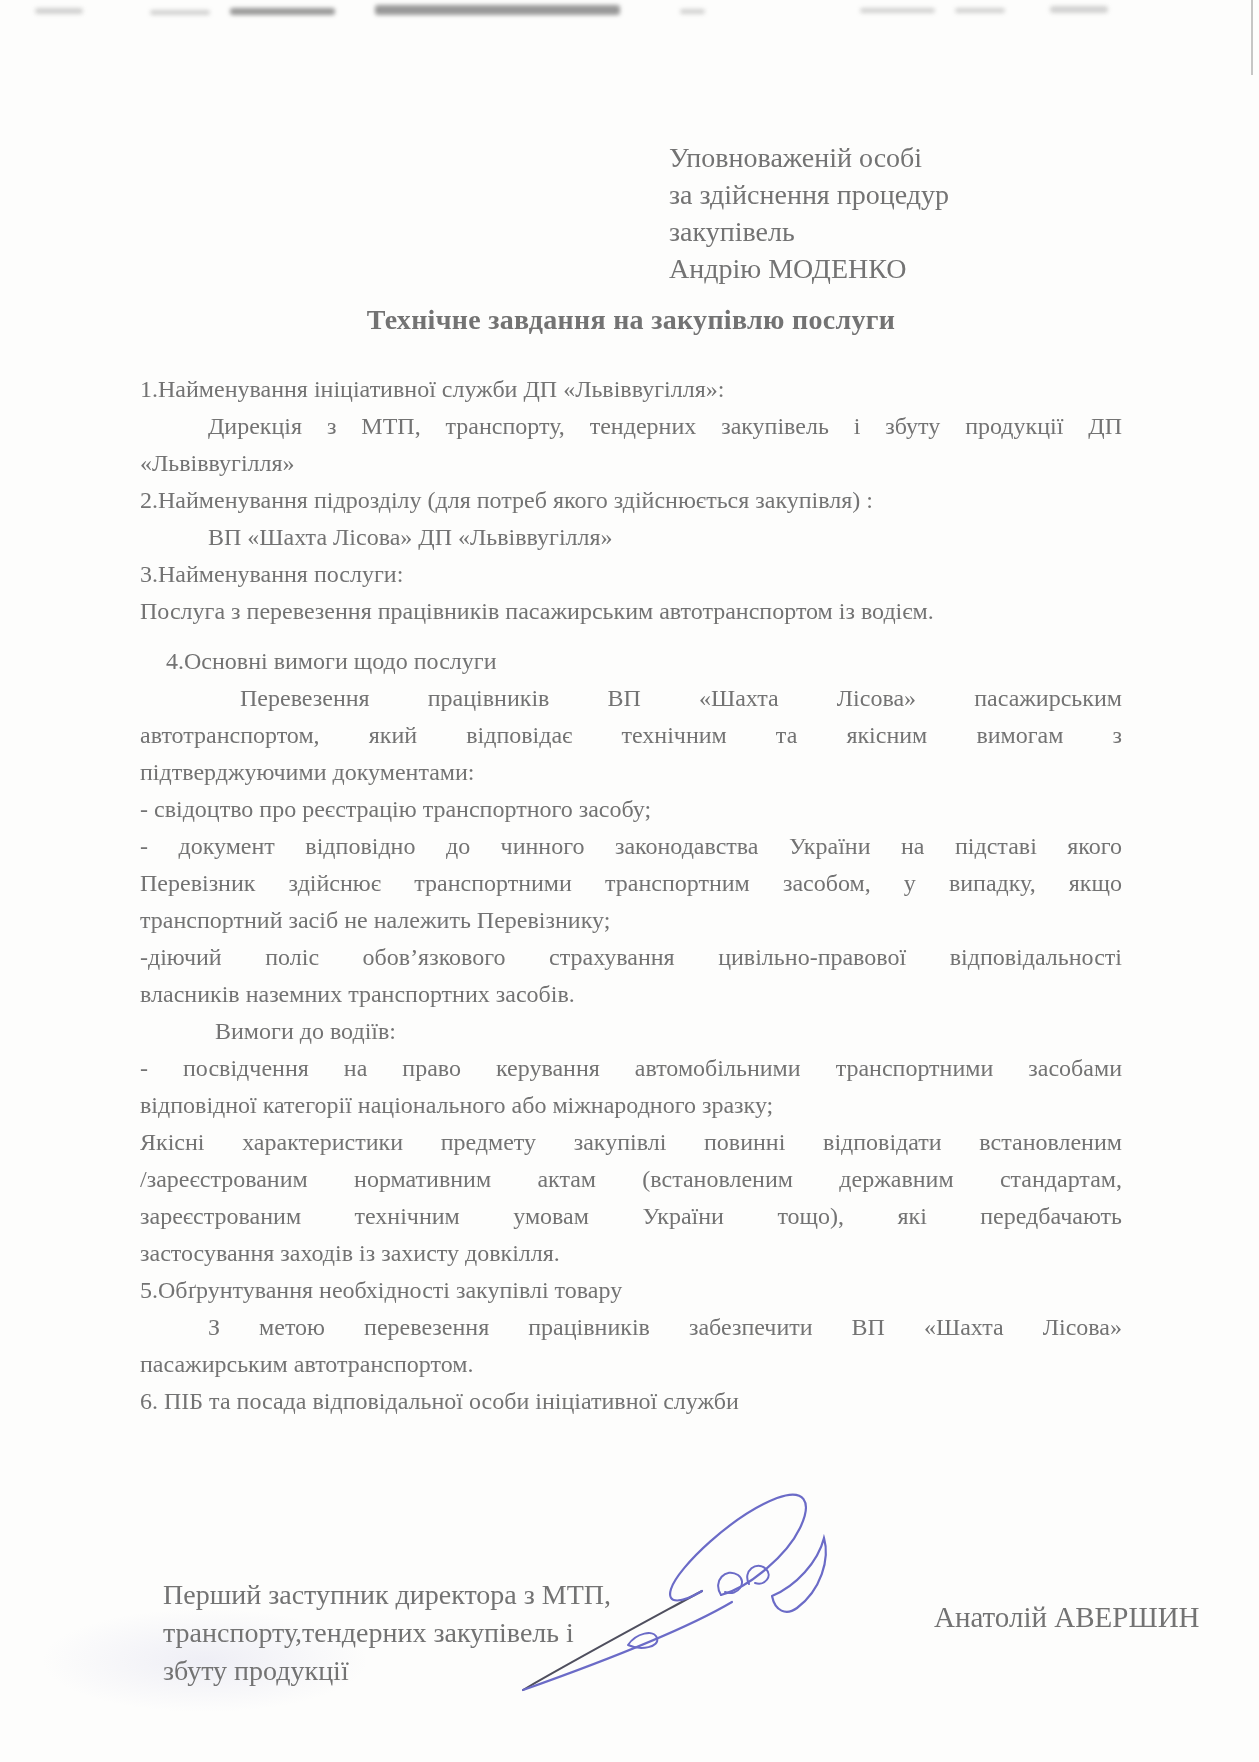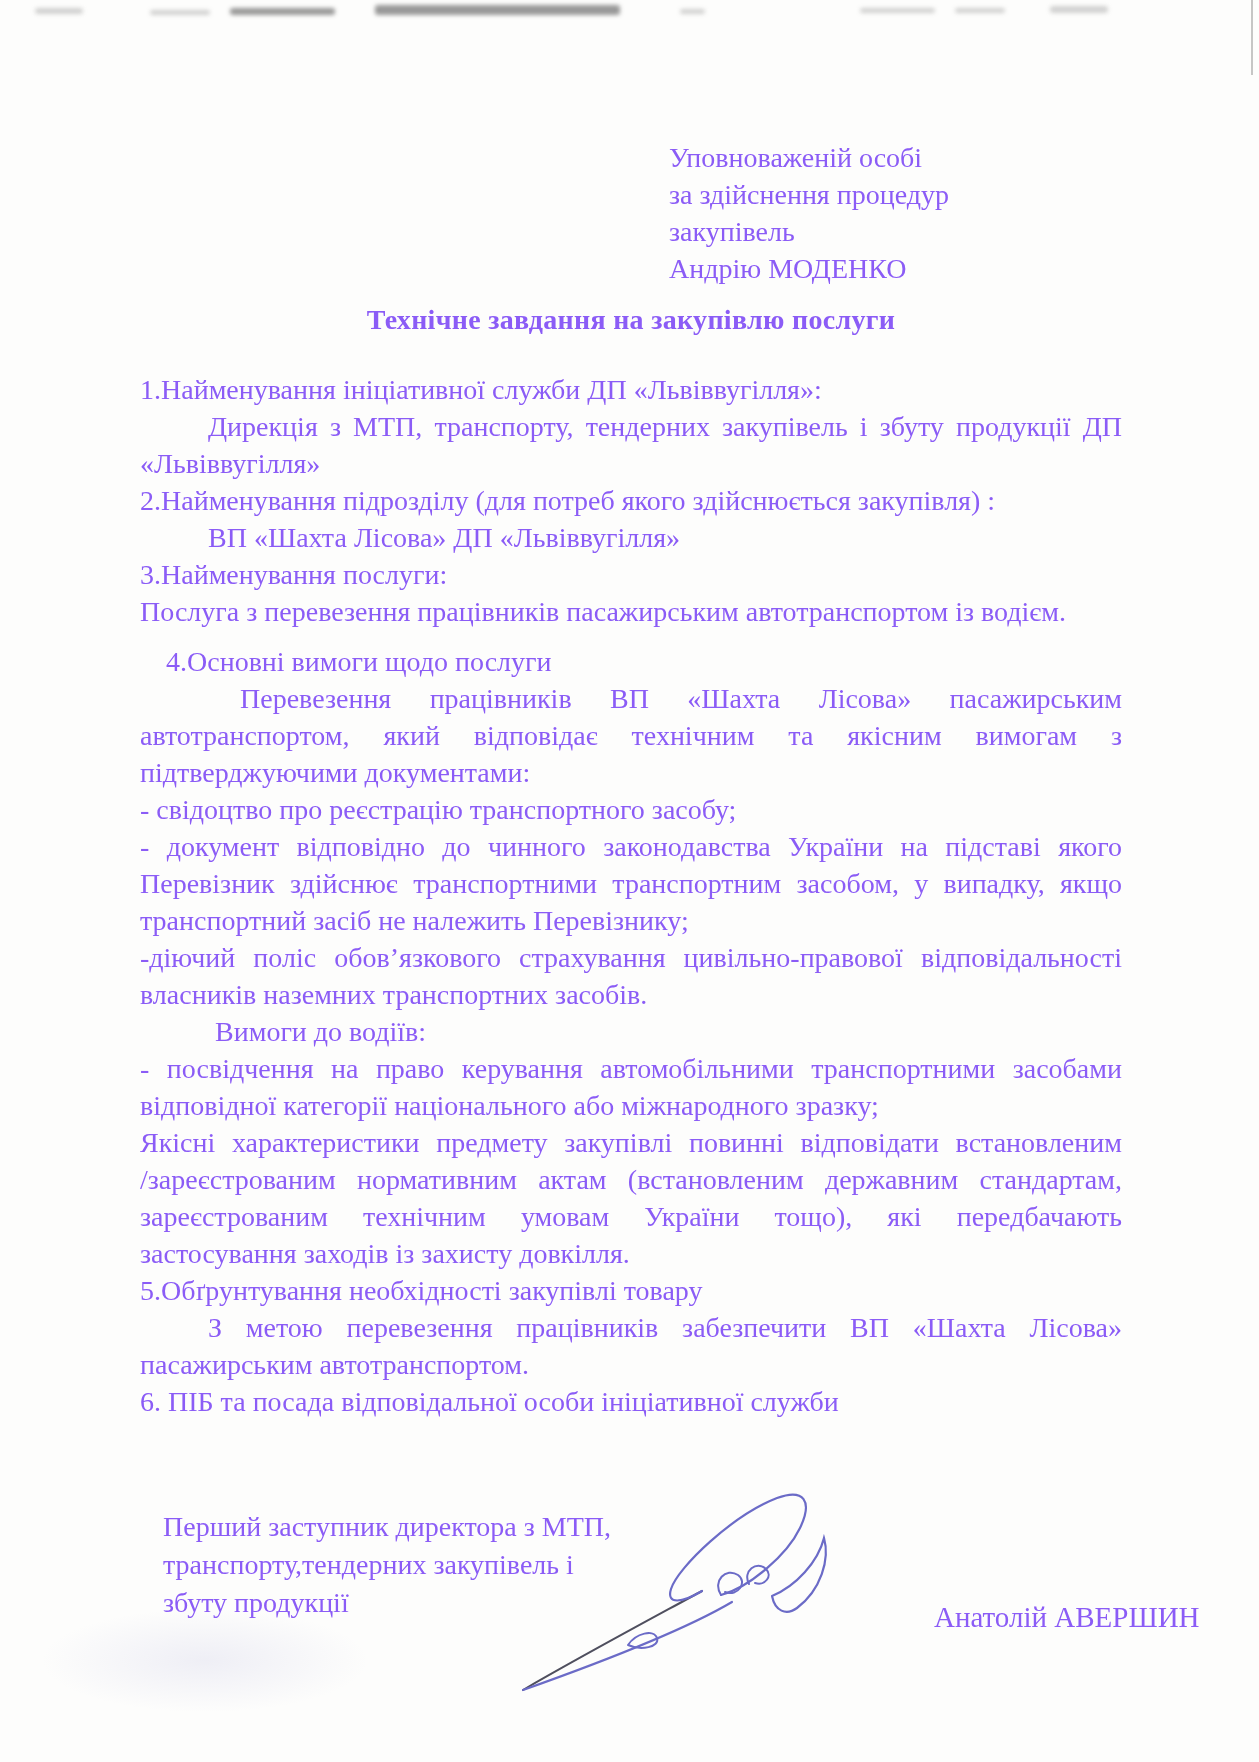--- a/index.html
+++ b/index.html
@@ -2,41 +2,41 @@
 <html><head>
 <meta charset="utf-8">
 <style>
   html,body { margin:0; padding:0; background:#e8e8e8; }
   .page {
     position:relative;
     width:1259px; height:1762px;
     margin:0 auto;
     background:#fdfdfc;
     font-family:"Liberation Serif", serif;
-    color:#8b5cf6;
+    color:#737373;
     overflow:hidden;
   }
   .header-block {
     position:absolute; left:669px; top:139px;
     font-size:28px; line-height:37px;
     white-space:nowrap;
   }
   .doc-title {
     position:absolute; left:140px; top:304px; width:982px;
     text-align:center; font-weight:bold; font-size:28px;
     letter-spacing:0.3px;
   }
   .body-block {
     position:absolute; left:140px; top:371px; width:982px;
-    font-size:28px; line-height:37px;
+    font-size:24px; line-height:37px;
   }
   .body-line { min-height:37px; }
   .body-line.justify { text-align:justify; text-align-last:justify; }
   .sig-left {
-    position:absolute; left:163px; top:1508px;
+    position:absolute; left:163px; top:1576px;
     font-size:28px; line-height:38px; white-space:nowrap;
   }
   .sig-name {
     position:absolute; left:934px; top:1601px;
     font-size:29px; white-space:nowrap;
   }
   .signature-svg { position:absolute; left:450px; top:1430px; }
   
   .artifact { position:absolute; pointer-events:none; }
   .smudge { background:rgba(70,70,70,0.55); filter:blur(2px); border-radius:3px; }

